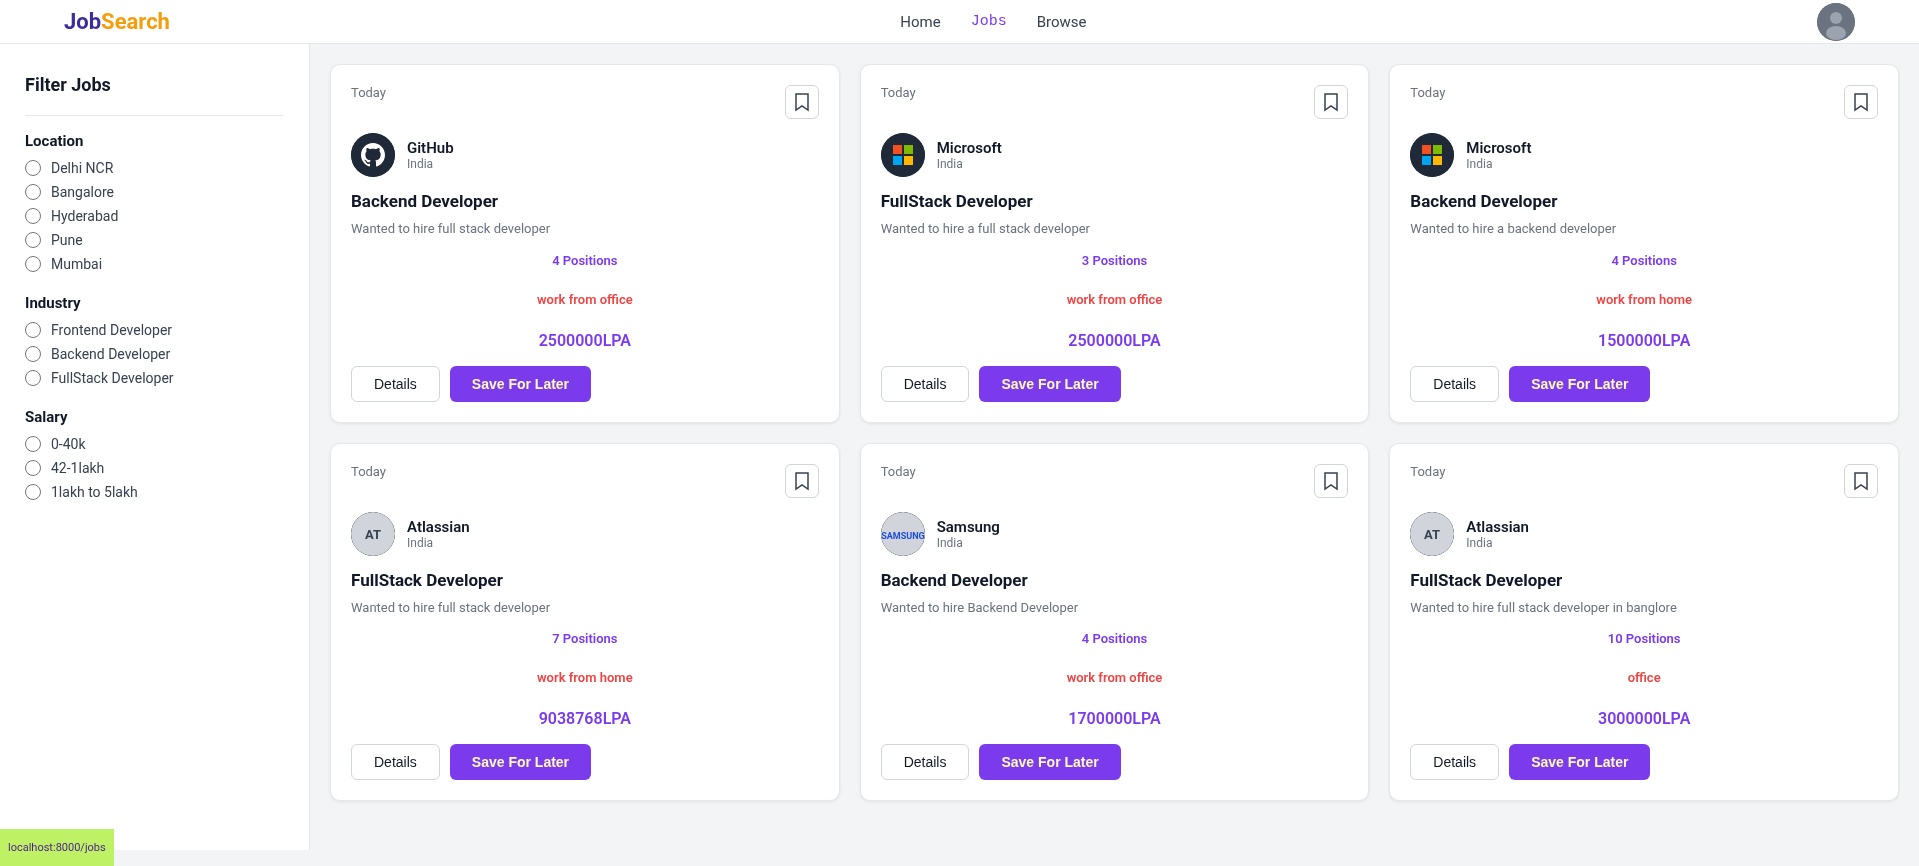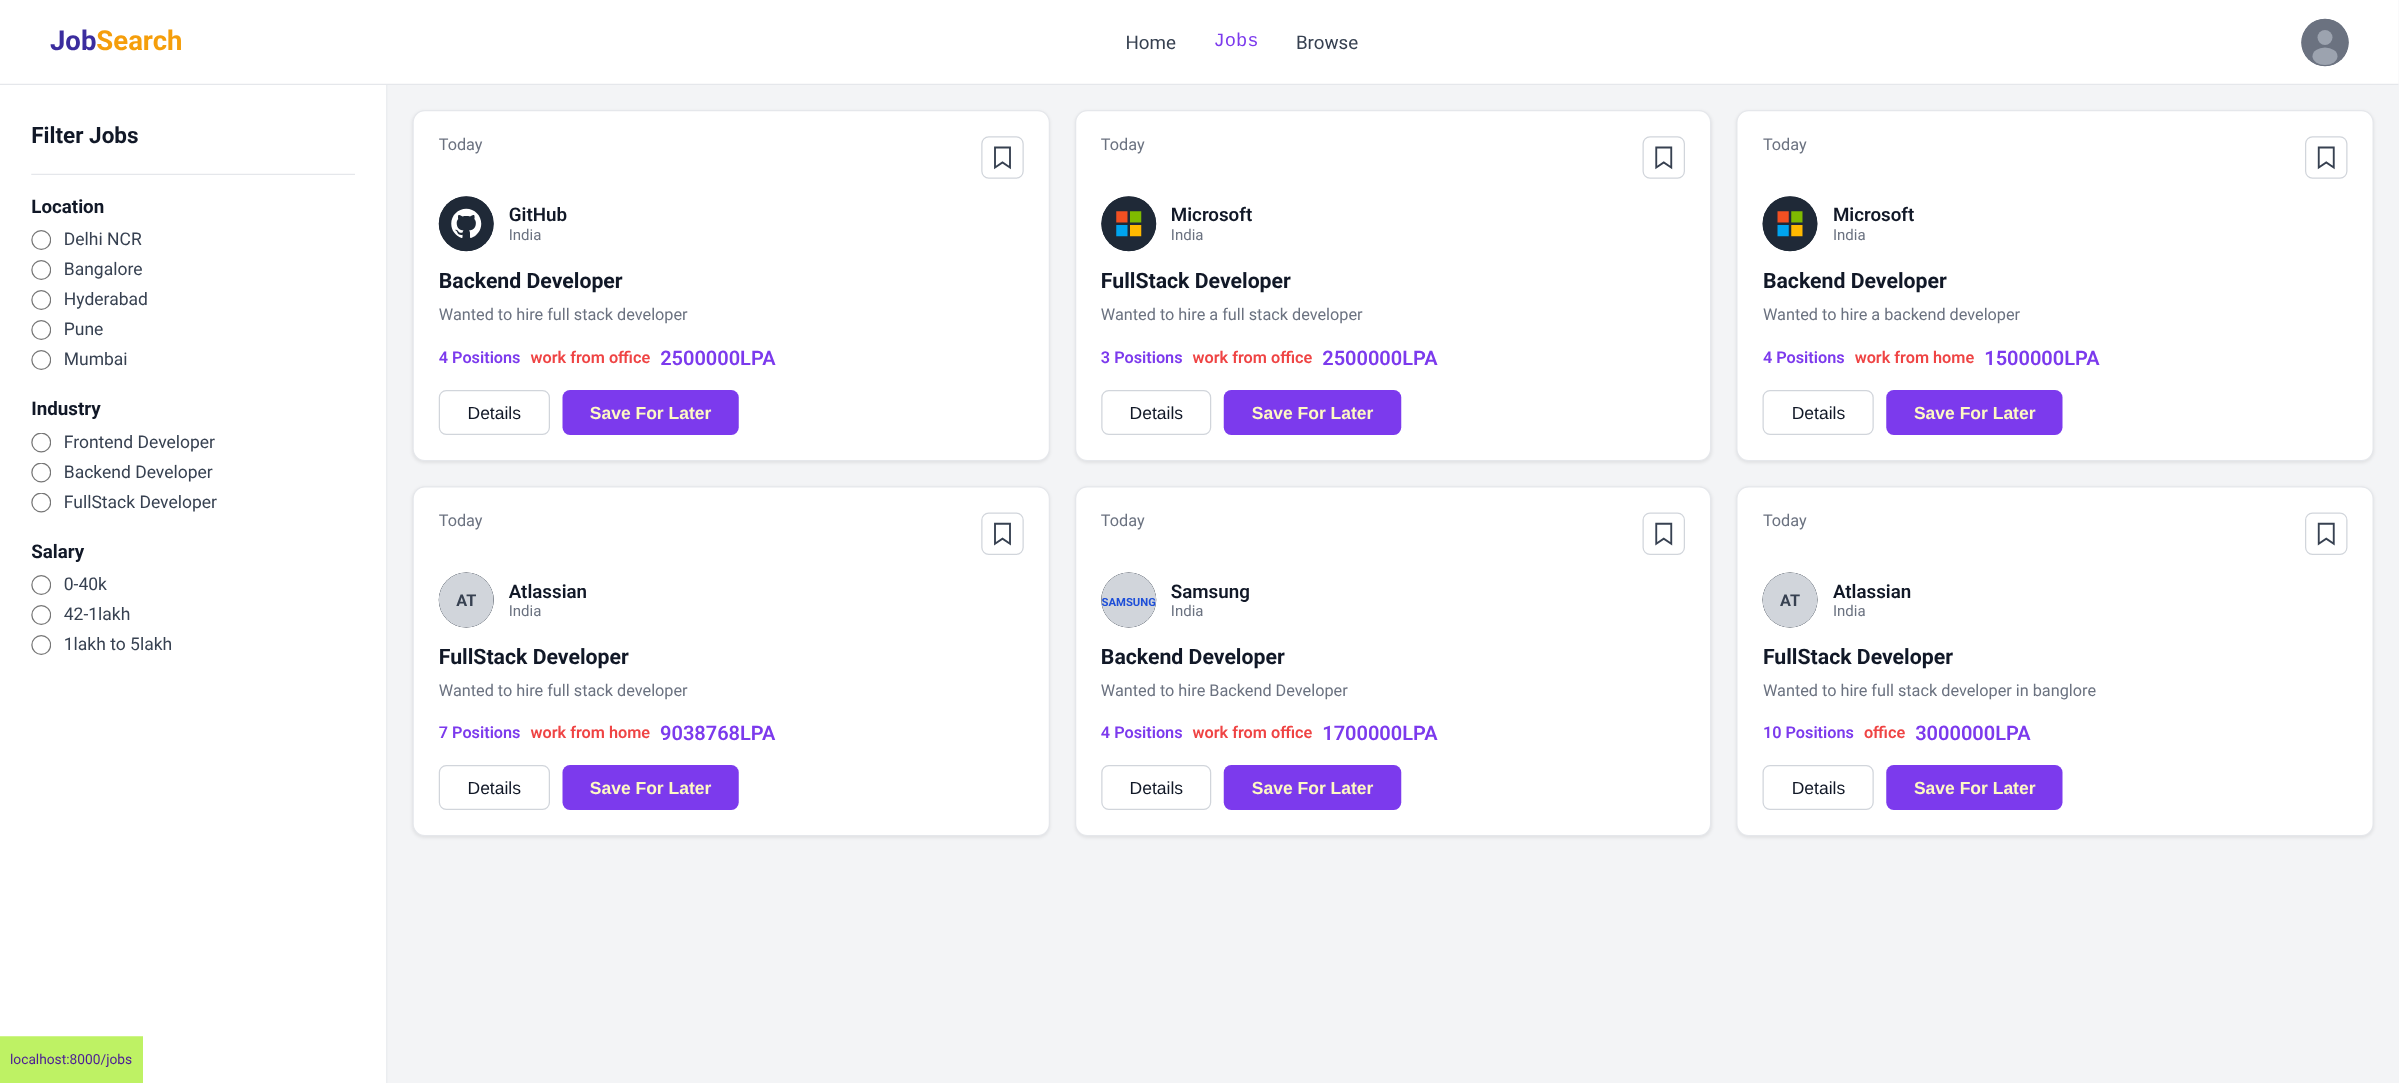--- a/index.html
+++ b/index.html
@@ -4,22 +4,22 @@
   <style>
     * { box-sizing: border-box; margin: 0; padding: 0; }
     body { font-family: -apple-system, BlinkMacSystemFont, 'Segoe UI', Roboto, sans-serif; background: #f3f4f6; }
 
     
     .header {
       background: white;
       display: flex;
       align-items: center;
       justify-content: space-between;
-      padding: 0 40px;
-      height: 68px;
+      padding: 0 64px;
+      height: 44px;
       border-bottom: 1px solid #e5e7eb;
     }
     .logo { font-size: 22px; font-weight: 700; }
     .logo-job { color: #3b2d9e; }
     .logo-search { color: #f59e0b; }
     .nav { display: flex; gap: 30px; align-items: center; }
     .nav a { text-decoration: none; color: #374151; font-size: 15px; }
     .nav a.active { color: #7c3aed; font-family: Liberation Mono, monospace; }
     .avatar { width: 38px; height: 38px; border-radius: 50%; background: #6b7280; overflow: hidden; display: flex; align-items: center; justify-content: center; }
 
@@ -62,21 +62,21 @@
     }
     .card-header { display: flex; justify-content: space-between; align-items: flex-start; margin-bottom: 14px; }
     .card-date { font-size: 13px; color: #6b7280; }
     .bookmark-btn { background: none; border: 1px solid #d1d5db; border-radius: 6px; width: 34px; height: 34px; display: flex; align-items: center; justify-content: center; cursor: pointer; color: #374151; font-size: 16px; }
     .company-info { display: flex; align-items: center; gap: 12px; margin-bottom: 14px; }
     .company-logo { width: 44px; height: 44px; border-radius: 50%; background: #1f2937; display: flex; align-items: center; justify-content: center; font-size: 10px; color: white; font-weight: bold; overflow: hidden; flex-shrink: 0; }
     .company-name { font-size: 15px; font-weight: 600; color: #111827; }
     .company-country { font-size: 12px; color: #6b7280; }
     .job-title { font-size: 17px; font-weight: 700; color: #111827; margin-bottom: 8px; }
     .job-desc { font-size: 13px; color: #6b7280; margin-bottom: 14px; line-height: 1.5; }
-    .job-tags { display: flex; align-items: center; gap: 8px; flex-wrap: wrap; margin-bottom: 16px; }
+    .job-tags { display: flex; align-items: center; gap: 24px; flex-wrap: wrap; margin-bottom: 16px; flex-direction: column; }
     .tag-positions { font-size: 13px; font-weight: 600; color: #7c3aed; }
     .tag-location { font-size: 13px; font-weight: 600; color: #ef4444; }
     .tag-salary { font-size: 16px; font-weight: 600; color: #7c3aed; }
     .card-actions { display: flex; gap: 10px; }
     .btn-details { background: white; border: 1px solid #d1d5db; border-radius: 6px; padding: 9px 22px; font-size: 14px; cursor: pointer; color: #111827; font-weight: 500; }
     .btn-save { background: #7c3aed; border: none; border-radius: 6px; padding: 9px 22px; font-size: 14px; cursor: pointer; color: #fef9c3; font-weight: 600; }
 
     
     ::-webkit-scrollbar { width: 8px; }
     ::-webkit-scrollbar-track { background: #f1f1f1; }

